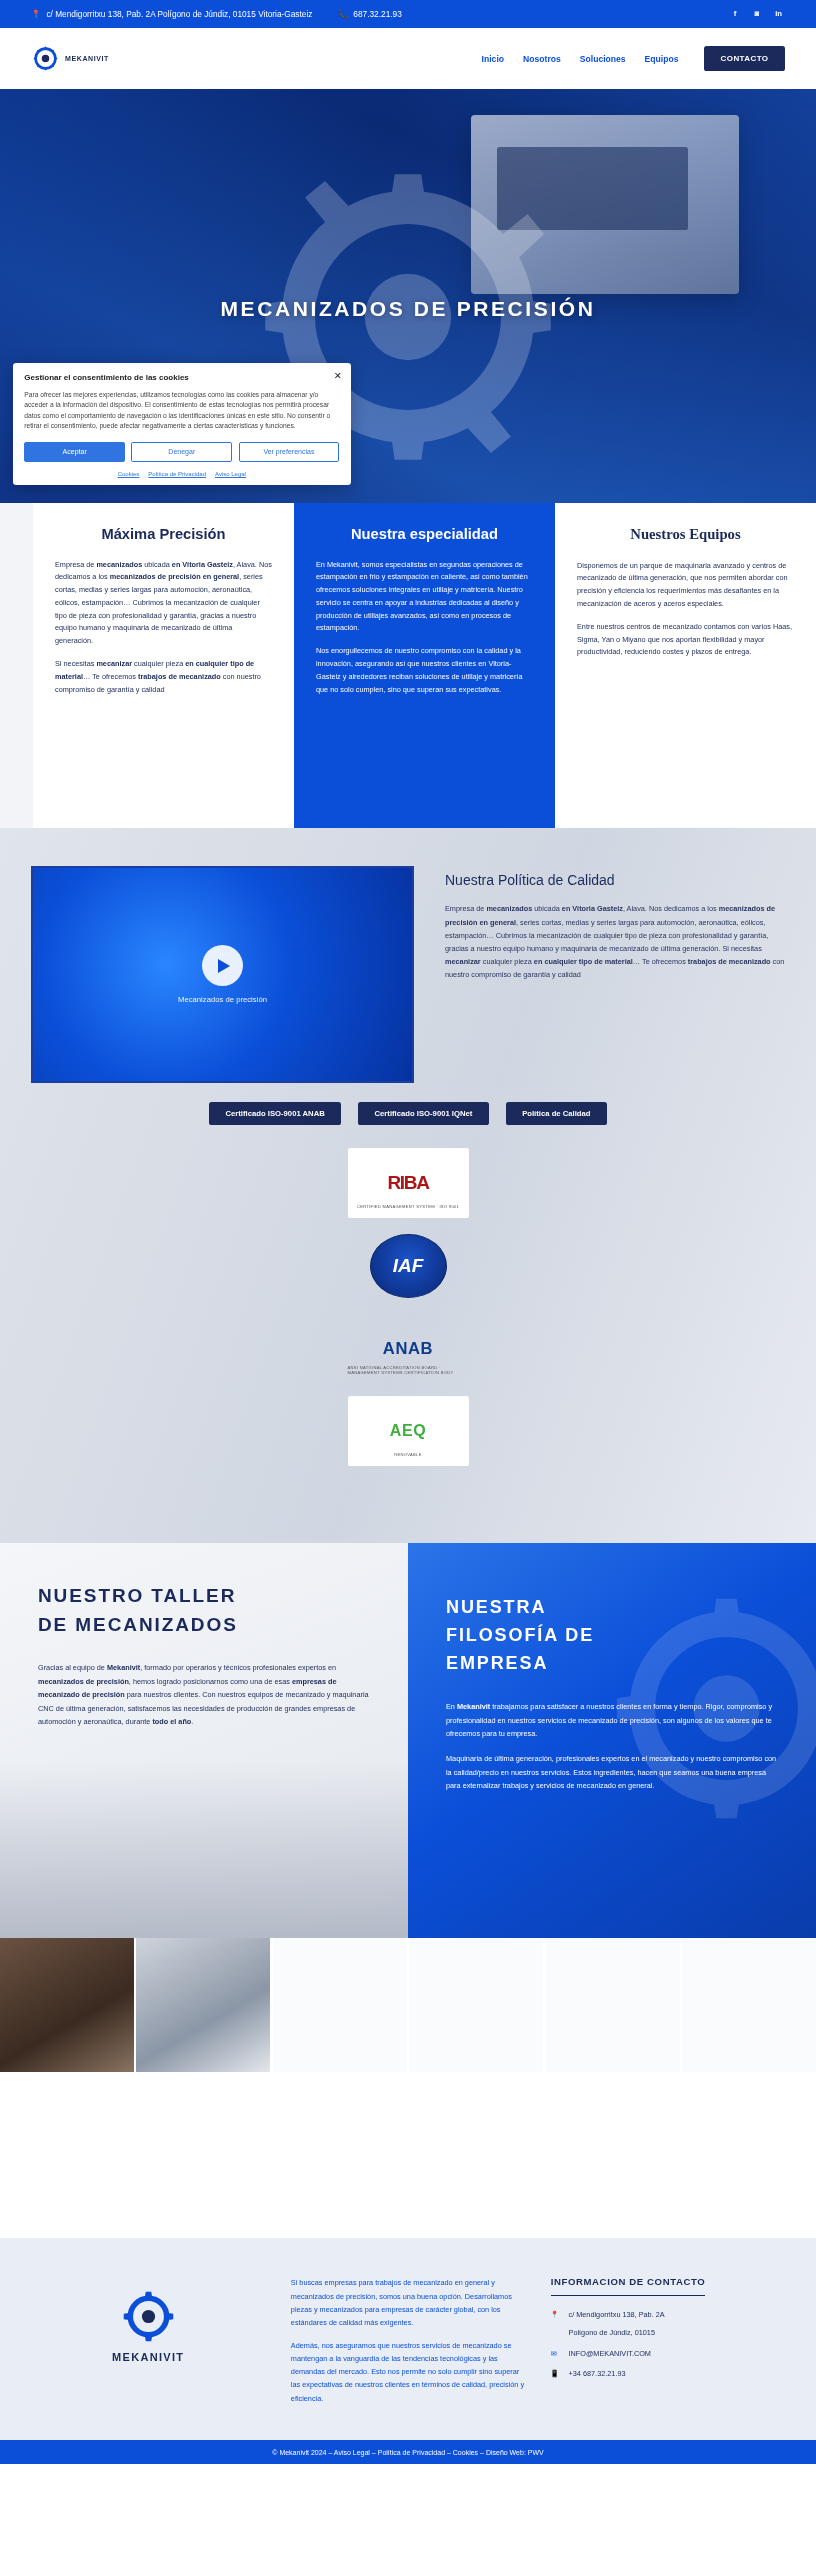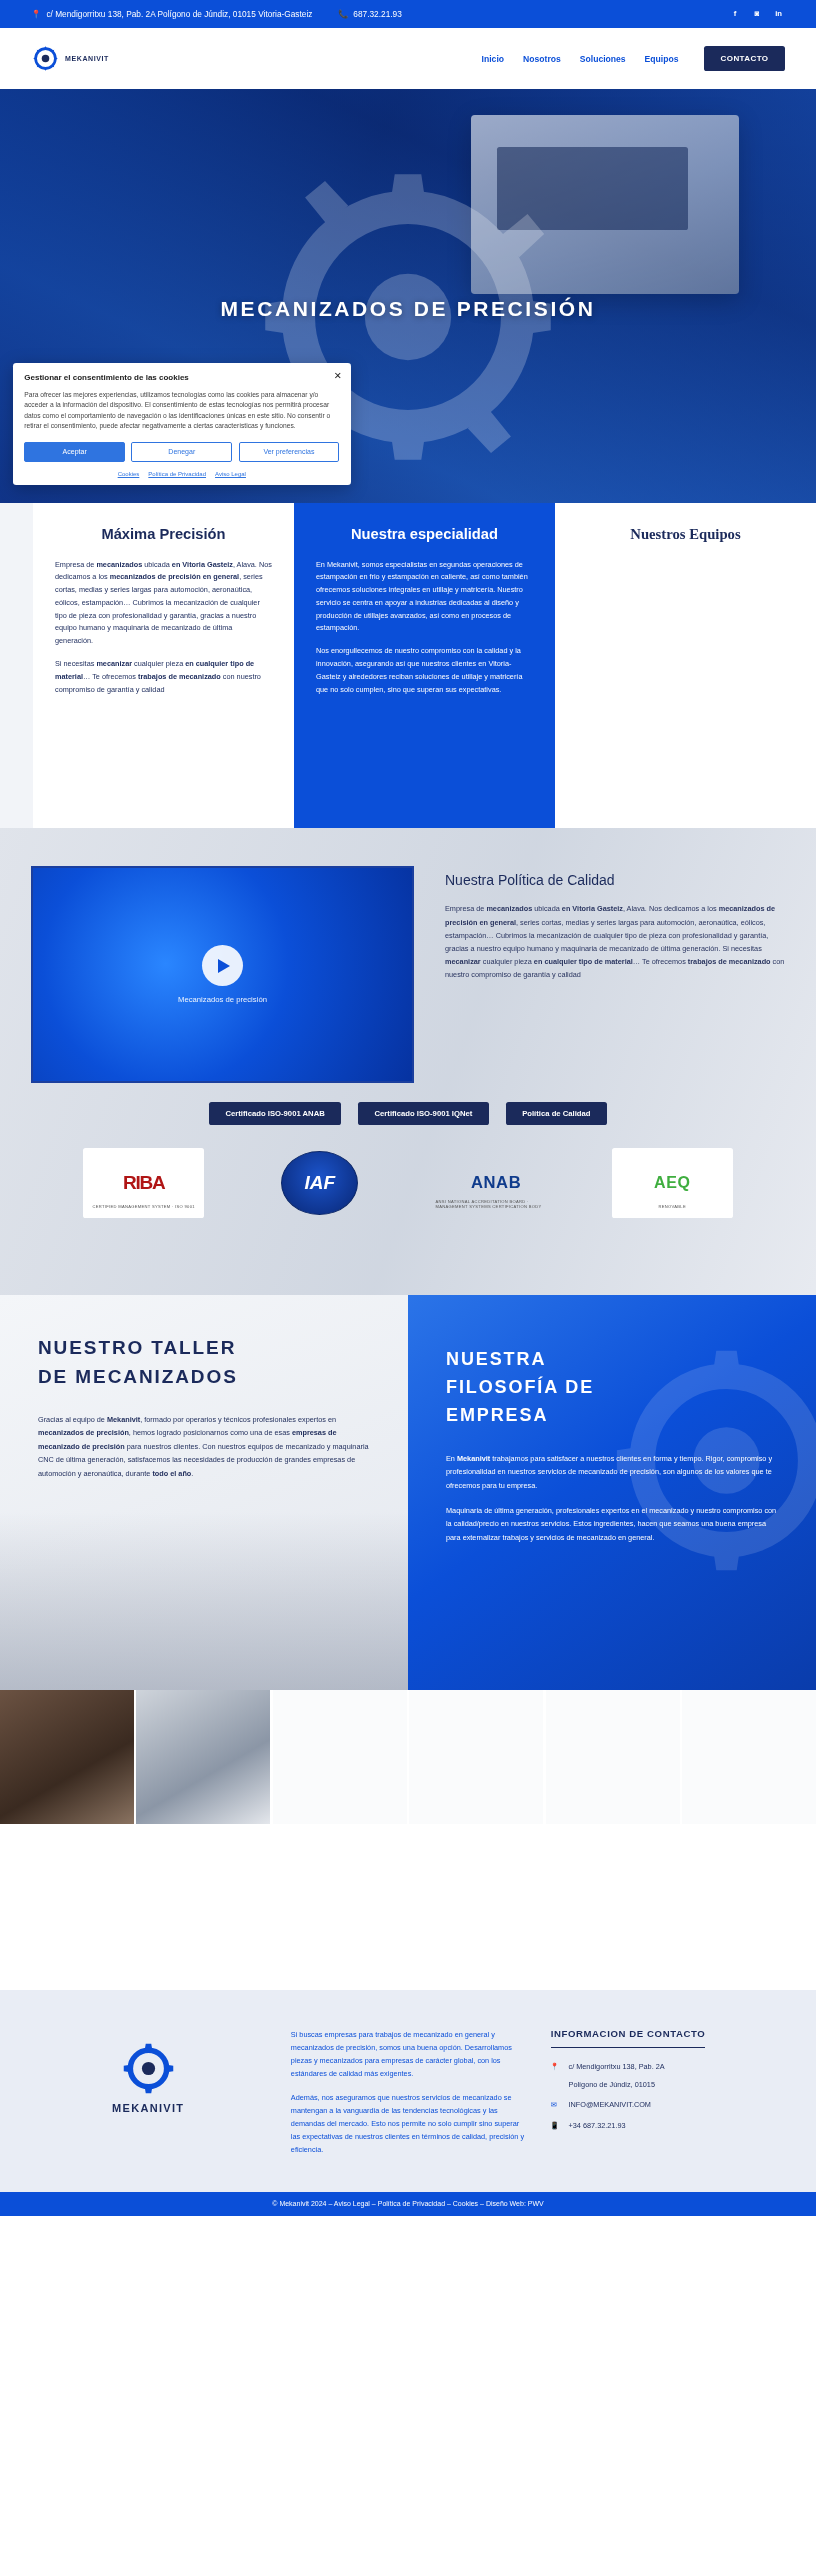--- a/index.html
+++ b/index.html
@@ -216,21 +216,21 @@
 
   
   .certs { position: relative; padding: 19px 31px 45px; }
   .cert-tabs { display: flex; gap: 16.6px; justify-content: center; margin-bottom: 23px; }
   .cert-tab {
     background: #1b2a5b; color: #fff;
     padding: 7px 16.6px; border-radius: 2.6px;
     font-size: 7.7px; font-weight: bold;
     cursor: pointer; border: none; font-family: inherit;
   }
-  .cert-logos { display: flex; justify-content: space-around; align-items: center; gap: 12.8px; }
+  .cert-logos { display: flex; justify-content: space-around; align-items: center; gap: 12.8px; flex-direction: column; }
   .cert-logo {
     width: 121px; height: 70px;
     background: #fff;
     display: flex; align-items: center; justify-content: center;
     border-radius: 2.6px;
     font-weight: bold;
     position: relative;
   }
   .cert-logo.nobg { background: transparent; }
   .riba-logo { font-size: 19px; color: #b01515; letter-spacing: -1.3px; }
@@ -395,20 +395,22 @@
     <p>Empresa de <b>mecanizados</b> ubicada <b>en Vitoria Gasteiz</b>, Alava. Nos dedicamos a los <b>mecanizados de precisión en general</b>, series cortas, medias y series largas para automoción, aeronaútica, eólicos, estampación… Cubrimos la mecanización de cualquier tipo de pieza con profesionalidad y garantía, gracias a nuestro equipo humano y maquinaria de mecanizado de última generación.</p>
     <p>Si necesitas <b>mecanizar</b> cualquier pieza <b>en cualquier tipo de material</b>… Te ofrecemos <b>trabajos de mecanizado</b> con nuestro compromiso de garantía y calidad</p>
   </div>
   <div class="card card-2">
     <h2>Nuestra especialidad</h2>
     <p>En Mekanivit, somos especialistas en segundas operaciones de estampación en frio y estampación en caliente, así como también ofrecemos soluciones integrales en utillaje y matricería. Nuestro servicio se centra en apoyar a industrias dedicadas al diseño y producción de utillajes avanzados, así como en procesos de estampación.</p>
     <p>Nos enorgullecemos de nuestro compromiso con la calidad y la innovación, asegurando así que nuestros clientes en Vitoria-Gasteiz y alrededores reciban soluciones de utillaje y matricería que no solo cumplen, sino que superan sus expectativas.</p>
   </div>
   <div class="card card-3">
     <h2>Nuestros Equipos</h2>
+    <p>Disponemos de un parque de maquinaria avanzado y centros de mecanizado de última generación, que nos permiten abordar con precisión y eficiencia los requerimientos más desafiantes en la mecanización de aceros y aceros especiales.</p>
+    <p>Entre nuestros centros de mecanizado contamos con varios Haas, Sigma, Yan o Miyano que nos aportan flexibilidad y mayor productividad, reduciendo costes y plazos de entrega.</p>
   </div>
 </div>
 
 <div class="quality">
   <div class="quality-bg"></div>
   <div class="quality-row">
     <div class="video-box">
       <div class="play-btn"></div>
       <div class="video-caption">Mecanizados de precisión</div>
     </div>

